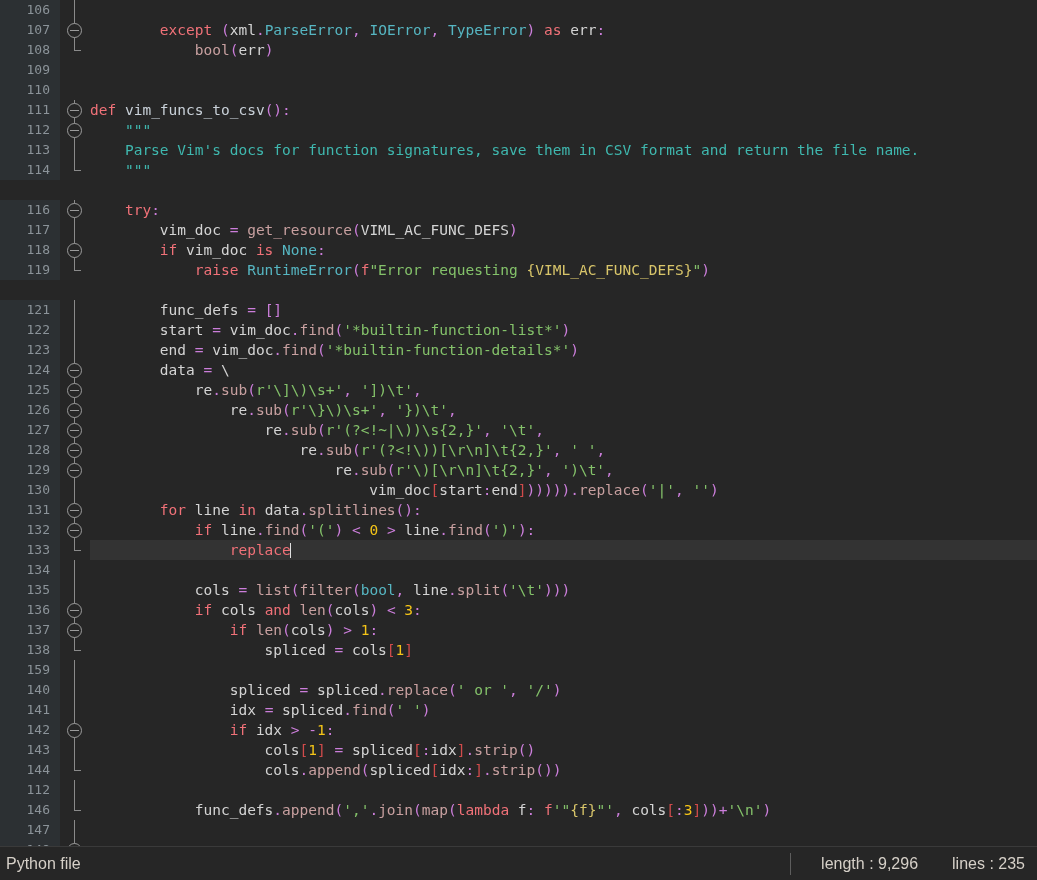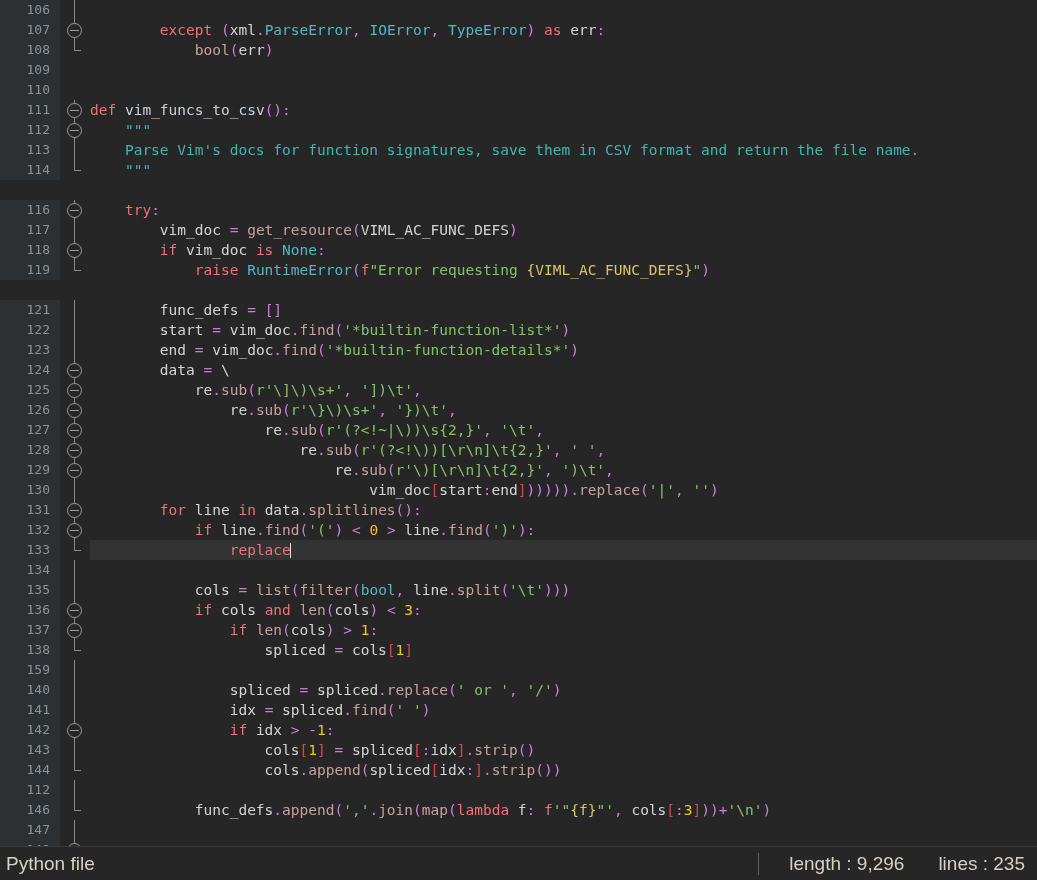--- a/index.html
+++ b/index.html
@@ -158,21 +158,21 @@
     left: 0;
     top: 846px;
     width: 1037px;
     height: 34px;
     background: #262626;
     border-top: 1px solid #3a3a3a;
     box-sizing: border-box;
     display: flex;
     align-items: center;
     font-family: "Liberation Sans", sans-serif;
-    font-size: 19px;
+    font-size: 16px;
     color: #d6d0c8;
   }
   #status-left {
     padding-left: 6px;
     flex: 0 0 auto;
   }
   #status-spacer { flex: 1 1 auto; }
   #status-right {
     display: flex;
     align-items: center;

